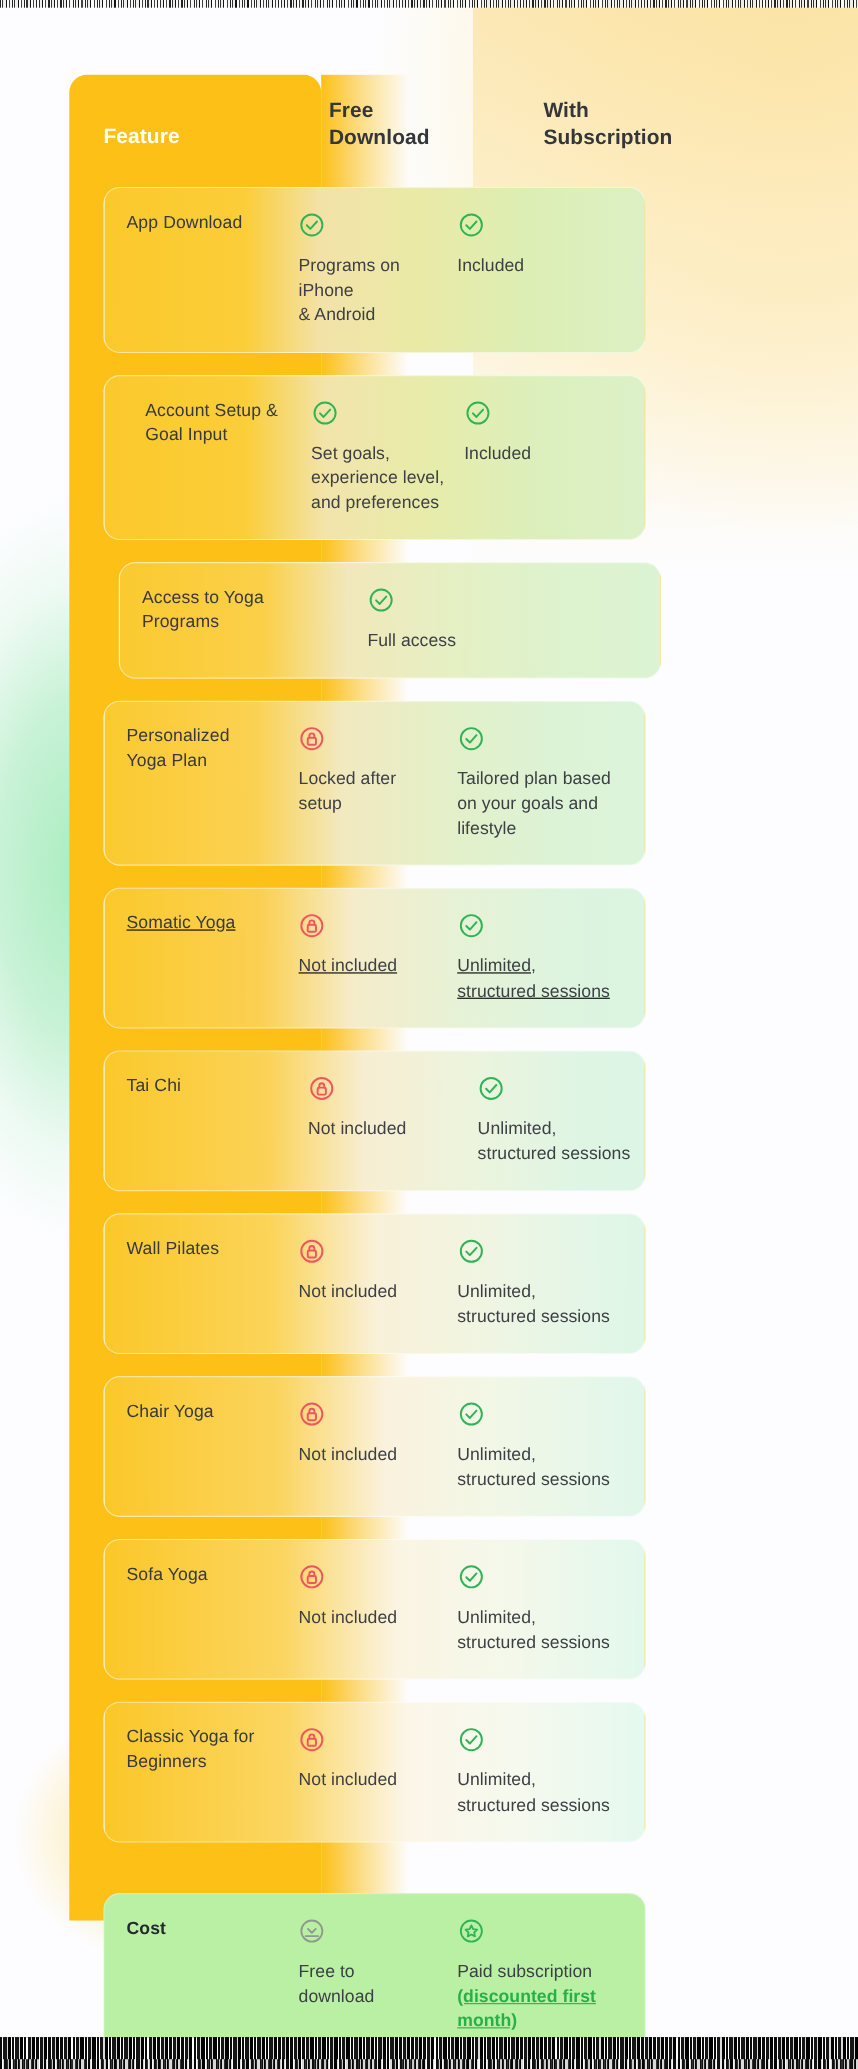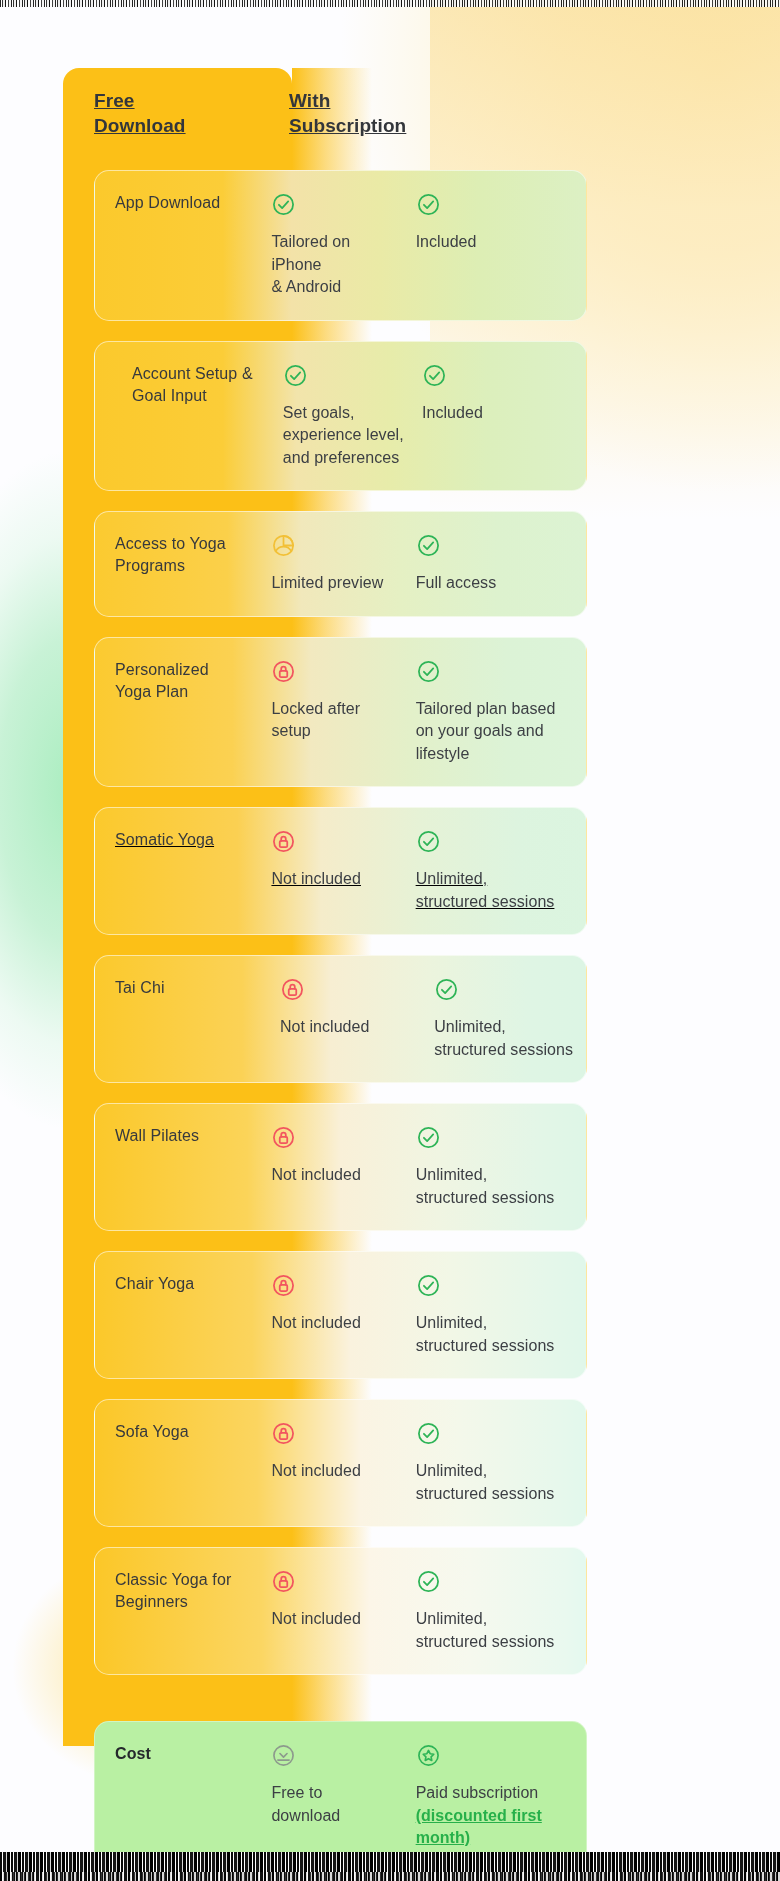--- a/index.html
+++ b/index.html
@@ -59,21 +59,21 @@
   }
   .spine:after{
     content:"";position:absolute;left:229px;top:0;width:80px;height:100%;
     background:linear-gradient(90deg,#fcc017 0%, rgba(252,192,23,.55) 42%, rgba(252,192,23,0) 100%);
   }
 
   
   .table{position:absolute;left:0;top:0;width:780px;z-index:5;}
 
   .thead{position:absolute;left:94px;top:88px;width:660px;height:72px;display:flex;}
-  .th{font-size:19px;font-weight:bold;line-height:25px;color:#33363b;letter-spacing:.1px;text-decoration:underline;}
+  .th{font-size:19px;font-weight:bold;line-height:25px;color:#33363b;letter-spacing:.1px;}
   .th.feature{width:205px;color:#ffffff;padding-top:24px;box-sizing:border-box;}
   .th.free{width:195px;}
   .th.sub{width:220px;}
 
   .rows{position:absolute;left:94px;top:170px;width:622px;}
 
   .row{
     position:relative;display:flex;width:493px;box-sizing:border-box;
     border-radius:15px;margin-bottom:20px;
     padding:21px 0 21px 20px;
@@ -102,21 +102,21 @@
   .row.cost .feat-label{font-weight:bold;color:#25282c;}
 
   .icon{display:block;width:25px;height:25px;margin-bottom:14px;}
 
   .val-text{font-size:16px;line-height:22.5px;color:#3c3f44;letter-spacing:.05px;}
   .val-accent{color:#27b04a;font-weight:bold;text-decoration:underline;}
 
   
   .r0{min-height:108px;}
   .r1{min-height:108px;padding-left:37px;}
-  .r2{min-height:78px;}
+  .r2{min-height:78px;margin-left:14px;}
   .r3{min-height:108px;}
   .r4{min-height:88px;}
   .r5{min-height:88px;}
   .r6{min-height:88px;}
   .r7{min-height:88px;}
   .r8{min-height:88px;}
   .r9{min-height:88px;}
   .rcost{min-height:110px;margin-bottom:0;}
   .cost-gap{height:26px;}
 </style>
@@ -130,41 +130,42 @@
   <div class="bg-warm"></div>
   <div class="bg-warm2"></div>
   <div class="bg-mint"></div>
   <div class="bg-glow-bottom"></div>
 
   <div class="spine"></div>
 
   <div class="table">
 
     <div class="thead">
+      <div class="th feature">Feature</div>
       <div class="th free">
         <div>Free</div>
         <div>Download</div>
       </div>
       <div class="th sub">
         <div>With</div>
         <div>Subscription</div>
       </div>
     </div>
 
     <div class="rows" id="rows-host">
         <div class="row g1 r0">
           <div class="cell-feature">
             <div class="feat-label">App Download</div>
           </div>
           <div class="cell-val">
             <span class="icon"><svg viewBox="0 0 24 24" width="25" height="25" fill="none" stroke="#2eb457" stroke-width="1.7" stroke-linecap="round" stroke-linejoin="round">
                 <circle cx="12" cy="12" r="9.2"></circle>
                 <path d="M7.6 12.3l3.1 3.1 5.8-6.4"></path>
               </svg></span>
-            <div class="val-text">Tailored on</div>
+            <div class="val-text">Programs on</div>
             <div class="val-text">iPhone</div>
             <div class="val-text">&amp; Android</div>
           </div>
           <div class="cell-val last">
             <span class="icon"><svg viewBox="0 0 24 24" width="25" height="25" fill="none" stroke="#2eb457" stroke-width="1.7" stroke-linecap="round" stroke-linejoin="round">
                 <circle cx="12" cy="12" r="9.2"></circle>
                 <path d="M7.6 12.3l3.1 3.1 5.8-6.4"></path>
               </svg></span>
             <div class="val-text">Included</div>
           </div>
@@ -189,28 +190,20 @@
                 <path d="M7.6 12.3l3.1 3.1 5.8-6.4"></path>
               </svg></span>
             <div class="val-text">Included</div>
           </div>
         </div>
         <div class="row g3 r2">
           <div class="cell-feature">
             <div class="feat-label">Access to Yoga</div>
             <div class="feat-label">Programs</div>
           </div>
-          <div class="cell-val">
-            <span class="icon"><svg viewBox="0 0 24 24" width="25" height="25" fill="none" stroke="#f2c037" stroke-width="1.7" stroke-linecap="round" stroke-linejoin="round">
-                <circle cx="12" cy="12" r="9.2"></circle>
-                <path d="M12 12V2.8A9.2 9.2 0 0 1 21.2 12z"></path>
-                <path d="M4.4 17.6a8.6 8.6 0 0 1 15.2 0"></path>
-              </svg></span>
-            <div class="val-text">Limited preview</div>
-          </div>
           <div class="cell-val last">
             <span class="icon"><svg viewBox="0 0 24 24" width="25" height="25" fill="none" stroke="#2eb457" stroke-width="1.7" stroke-linecap="round" stroke-linejoin="round">
                 <circle cx="12" cy="12" r="9.2"></circle>
                 <path d="M7.6 12.3l3.1 3.1 5.8-6.4"></path>
               </svg></span>
             <div class="val-text">Full access</div>
           </div>
         </div>
         <div class="row g4 r3">
           <div class="cell-feature">

